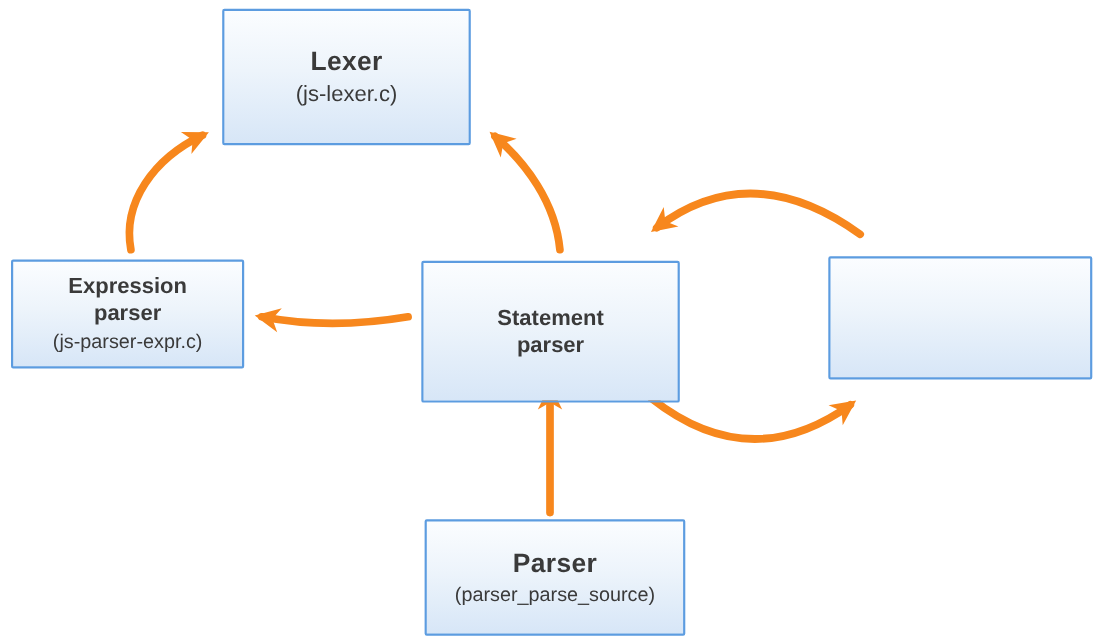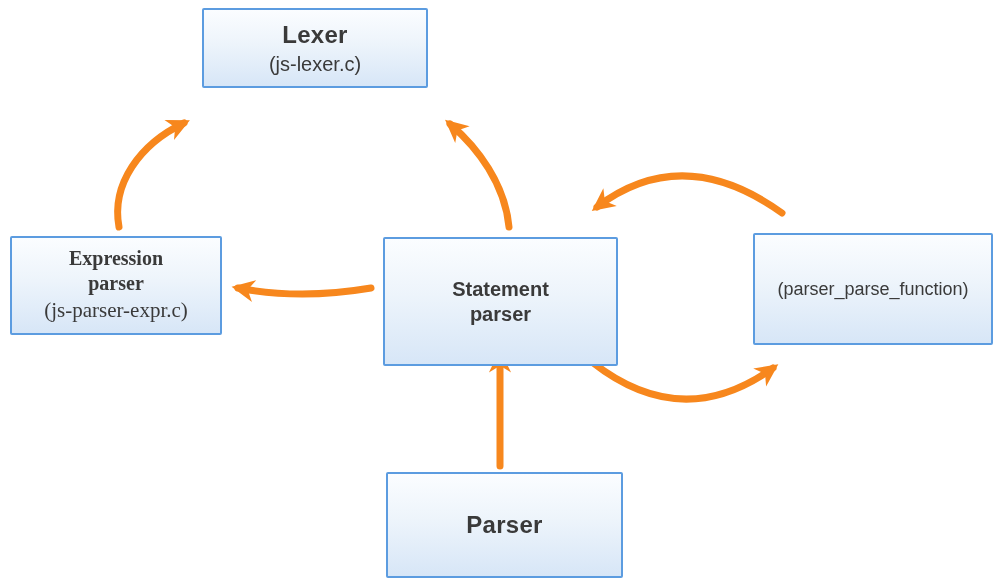--- a/index.html
+++ b/index.html
@@ -44,24 +44,24 @@
   .node .subtitle{
     font-weight:normal;
     white-space:nowrap;
     line-height:1.3;
     margin-top:1px;
     text-align:right;
   }
   .node.big .title{font-size:24px;letter-spacing:0.3px;}
   .node.big .subtitle{font-size:20px;}
   .node.small .title{font-size:20px;font-weight:600;}
-  .node.small .subtitle{font-size:21px;}
+  .node.small .subtitle{font-size:18px;}
   .node.tight .subtitle{font-size:18px;}
-  #node-lexer{left:202px;top:8px;width:226px;height:80px;}
-  #node-expression{left:10px;top:236px;width:212px;height:99px;font-family:Liberation Serif, serif;}
+  #node-lexer{left:202px;top:8px;width:226px;height:124px;}
+  #node-expression{left:10px;top:236px;width:212px;height:99px;}
   #node-statement{left:383px;top:237px;width:235px;height:129px;}
   #node-function{left:753px;top:233px;width:240px;height:112px;}
   #node-parser{left:386px;top:472px;width:237px;height:106px;}
 </style>
 </head>
 <body>
 
 <div class="canvas">
 
   <svg class="edges" width="1005" height="584" viewBox="0 0 1005 584" xmlns="http://www.w3.org/2000/svg">
@@ -88,20 +88,20 @@
 parser</div>
     <div class="subtitle">(js-parser-expr.c)</div>
   </div>
 
   <div class="node small" id="node-statement">
     <div class="title">Statement
 parser</div>
   </div>
 
   <div class="node big tight" id="node-function">
-    <div class="subtitle">(parser_parse_function)</div>
   </div>
 
   <div class="node big tight" id="node-parser">
     <div class="title">Parser</div>
+    <div class="subtitle">(parser_parse_source)</div>
   </div>
 
 </div>
 
 </body></html>

